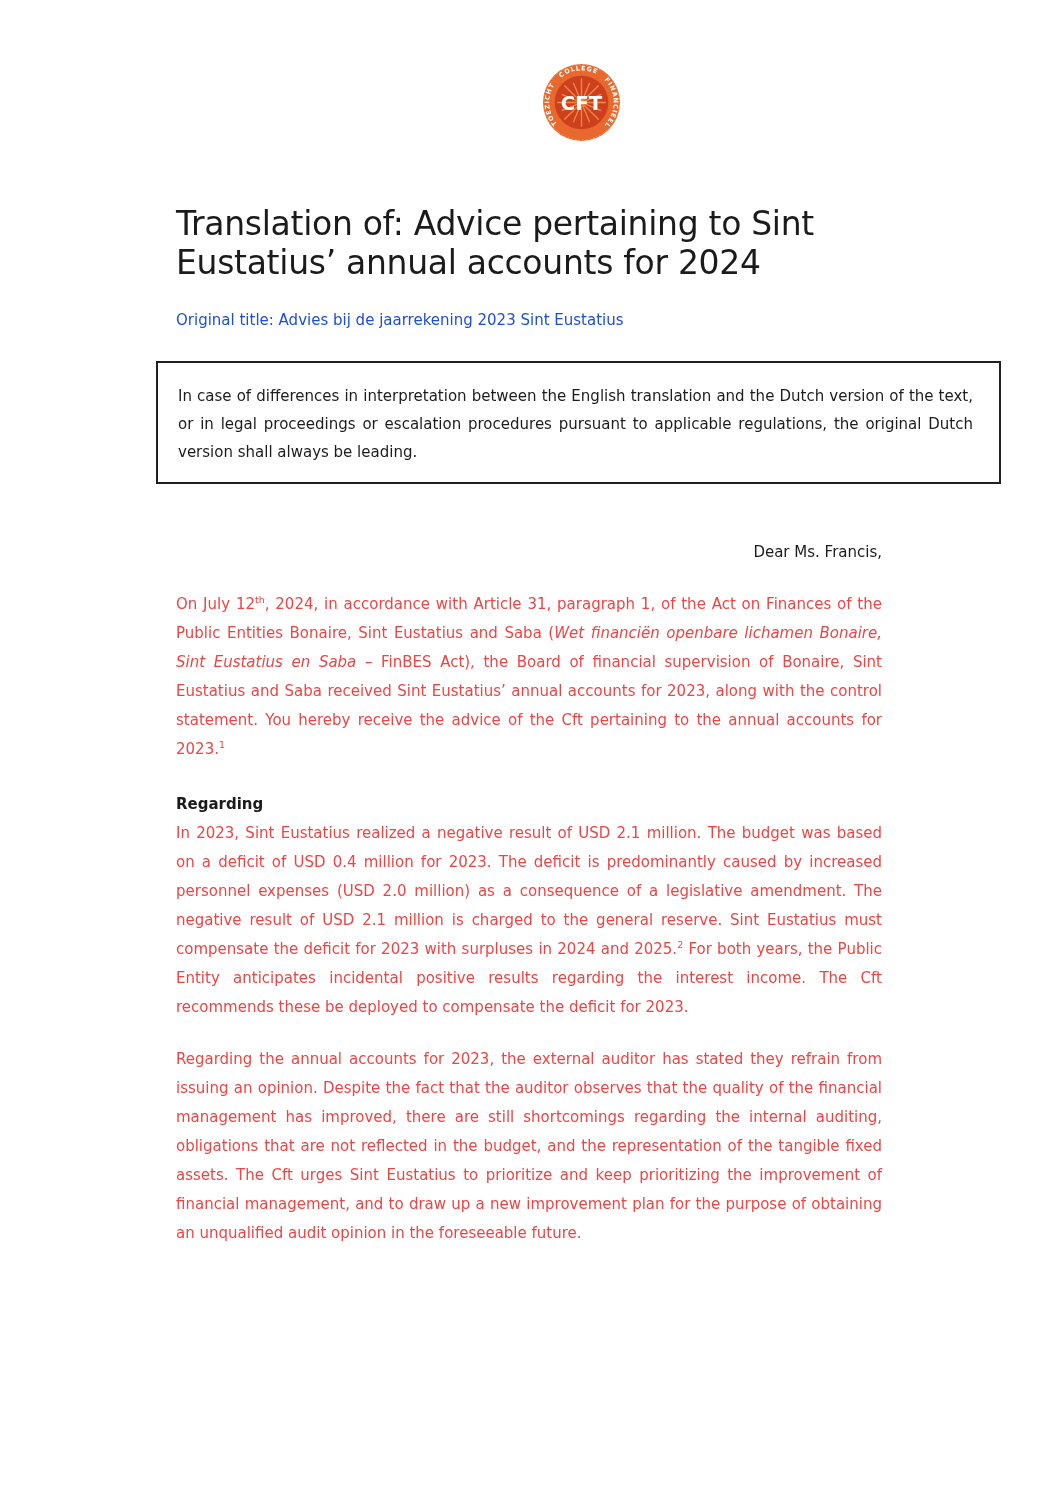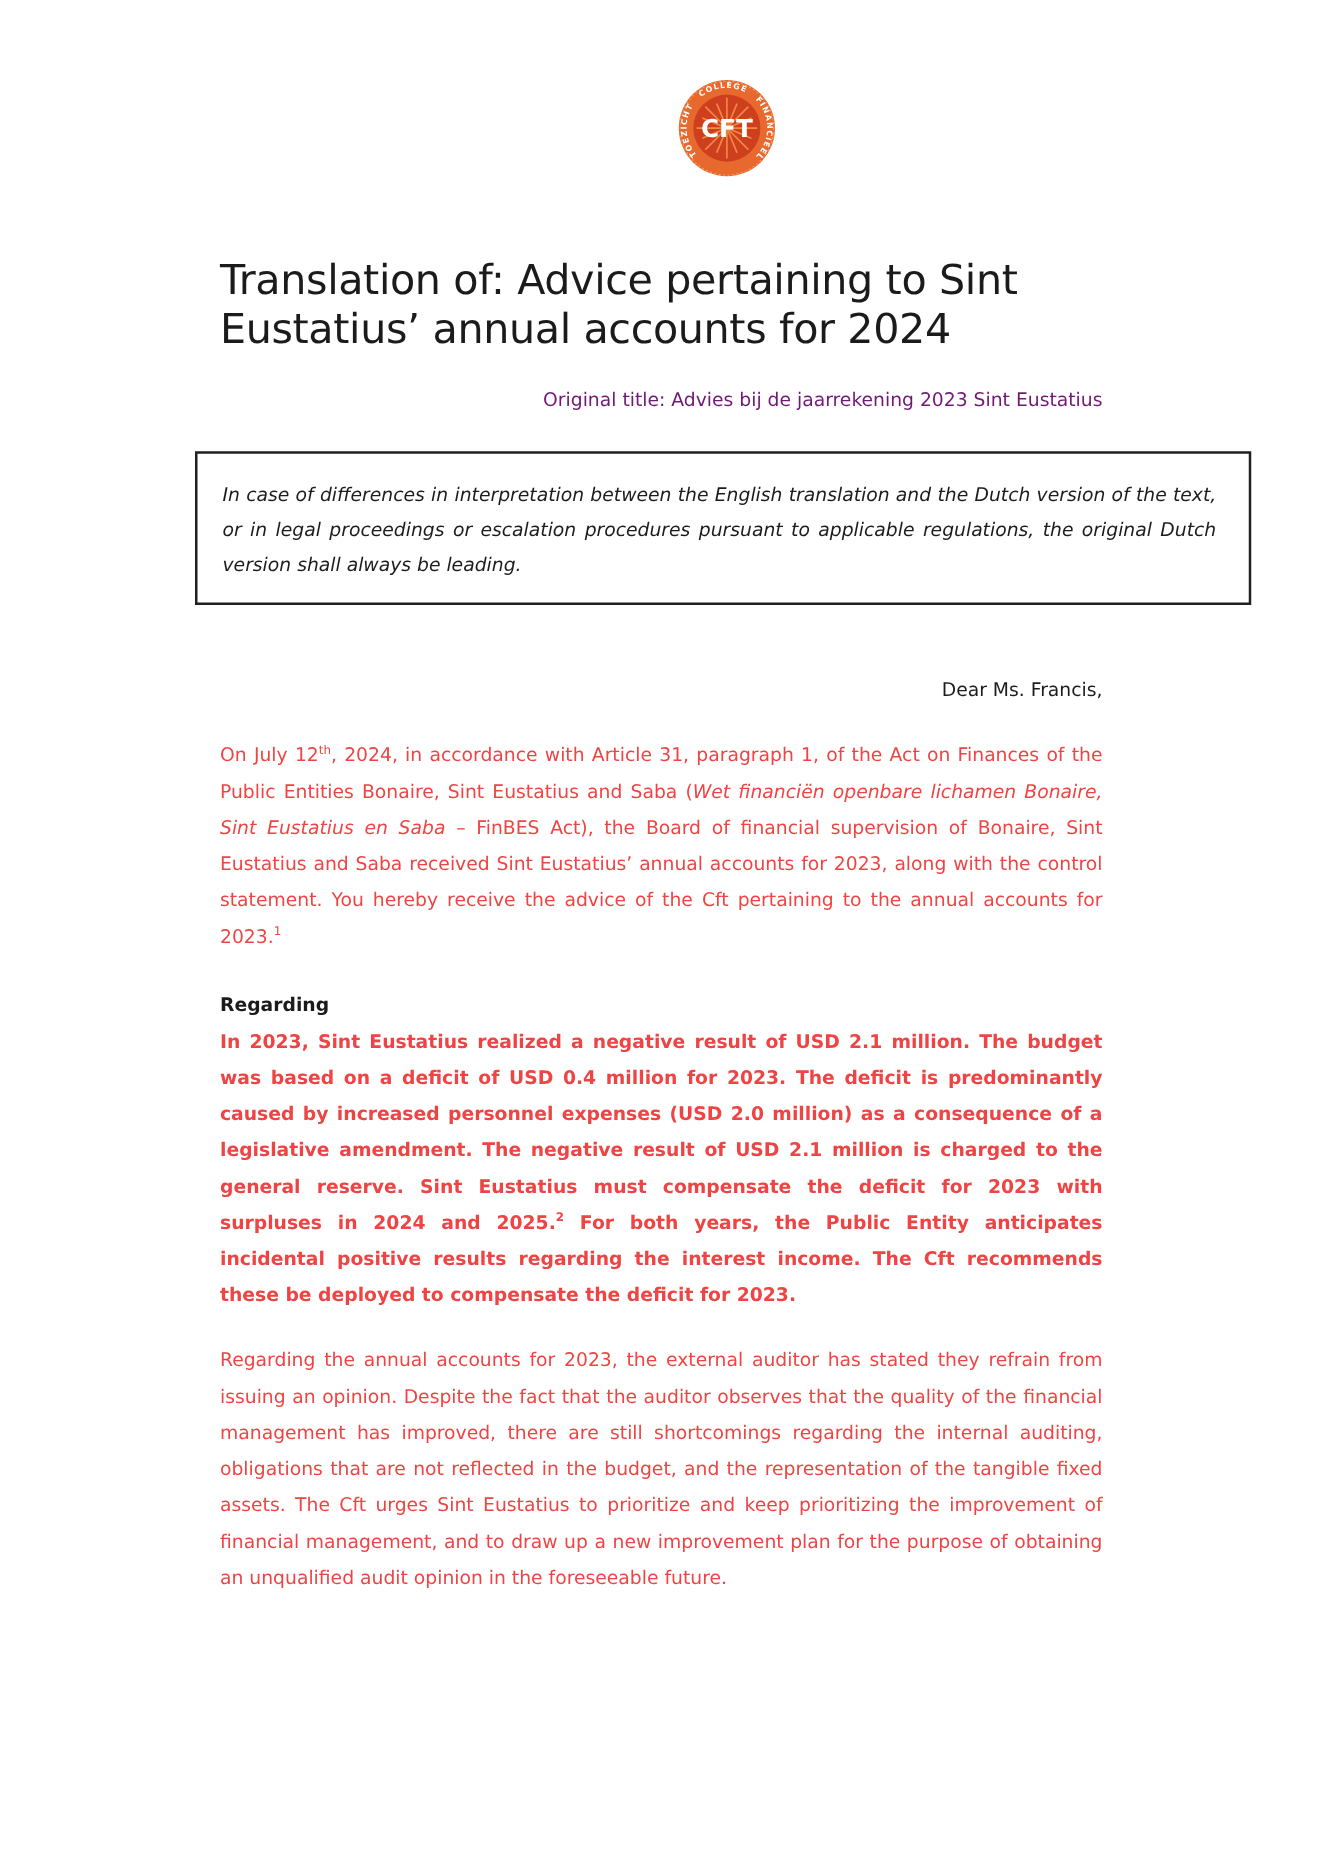--- a/index.html
+++ b/index.html
@@ -36,32 +36,30 @@
     line-height: 39px;
     font-weight: 400;
     letter-spacing: -0.3px;
     color: #1b1b1b;
   }
 
   .original-title {
     margin-top: 28px;
     font-size: 15px;
     line-height: 20px;
-    color: #701a75;
-    text-align: right;
+    color: #1d4ed8;
   }
 
   .disclaimer-box {
     box-sizing: border-box;
     margin-left: -20px;
     margin-top: 31px;
     width: 845px;
     border: 2px solid #202020;
     padding: 19px 26px 16px 20px;
-    font-style: italic;
     font-size: 15px;
     line-height: 28px;
     text-align: justify;
     color: #1c1c1c;
   }
 
   .salutation {
     margin-top: 54px;
     font-size: 15px;
     line-height: 29px;
@@ -77,21 +75,21 @@
   }
 
   .section-heading {
     margin: 26px 0 0 0;
     font-size: 15px;
     line-height: 29px;
     font-weight: bold;
     color: #1b1b1b;
   }
 
-  .after-heading { margin-top: 0; font-weight: bold; }
+  .after-heading { margin-top: 0; }
 
   .it { font-style: italic; }
 
   sup.fn {
     font-size: 9.5px;
     line-height: 0;
     vertical-align: super;
   }
 </style>
 </head>

